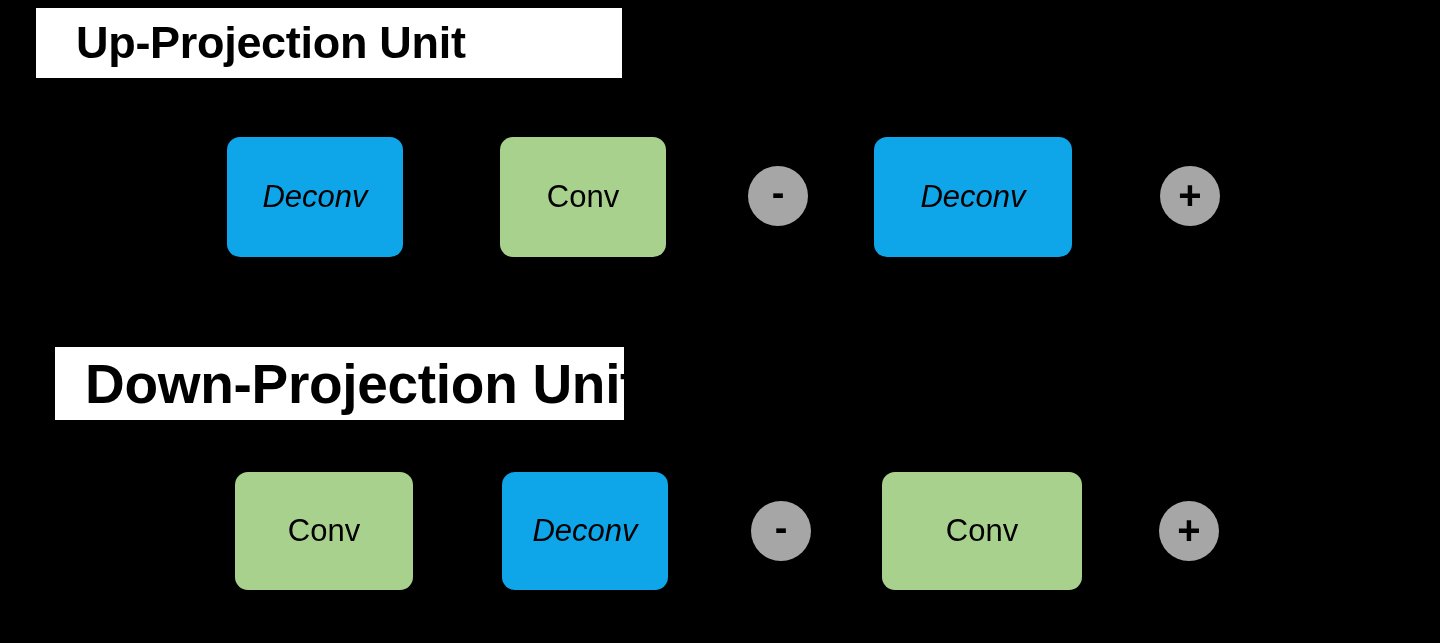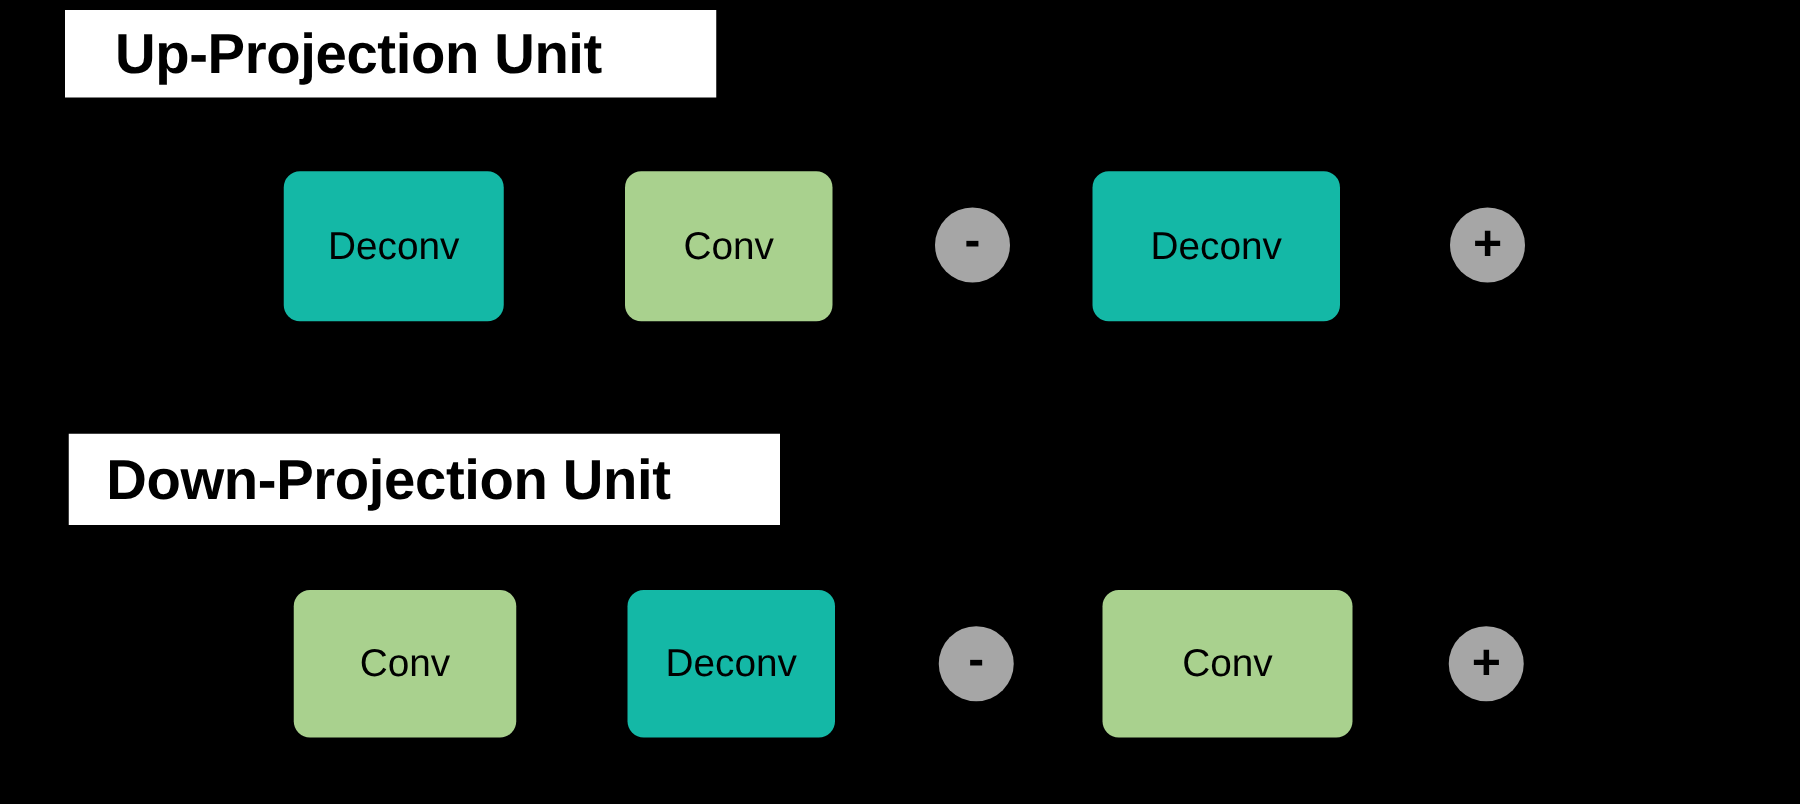--- a/index.html
+++ b/index.html
@@ -23,48 +23,48 @@
     color: #000000;
     font-family: "Liberation Sans", sans-serif;
     font-weight: bold;
     display: flex;
     align-items: center;
     box-sizing: border-box;
     white-space: nowrap;
     letter-spacing: -0.3px;
   }
   #title-up {
-    left: 52px;
+    left: 36px;
     top: 8px;
-    width: 521px;
+    width: 586px;
     height: 70px;
     font-size: 45px;
     padding-left: 40px;
   }
   #title-down {
     left: 55px;
     top: 347px;
     width: 569px;
     height: 73px;
-    font-size: 45px;
+    font-size: 55px;
     padding-left: 30px;
   }
   .node-box {
     position: absolute;
     border-radius: 13px;
     display: flex;
     align-items: center;
     justify-content: center;
     font-family: "Liberation Sans", sans-serif;
     font-weight: normal;
     font-size: 31px;
     color: #000000;
     box-sizing: border-box;
   }
-  .node-blue  { background: #14b8a6; }
+  .node-blue  { background: #0ea5e9; font-style: italic; }
   .node-green { background: #A9D18E; text-align: right; }
 
   .op-circle {
     position: absolute;
     border-radius: 50%;
     background: #A6A6A6;
     display: flex;
     align-items: center;
     justify-content: center;
     font-family: "Liberation Sans", sans-serif;

